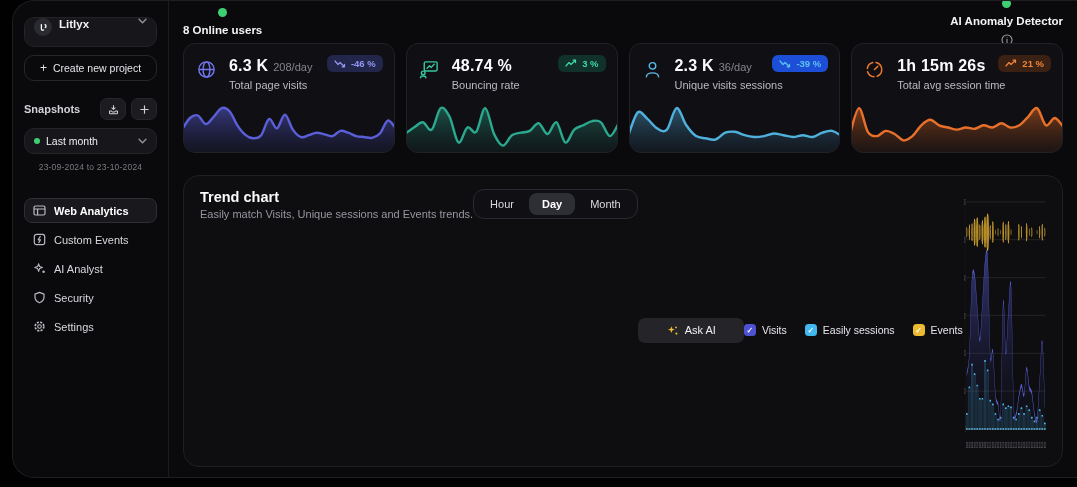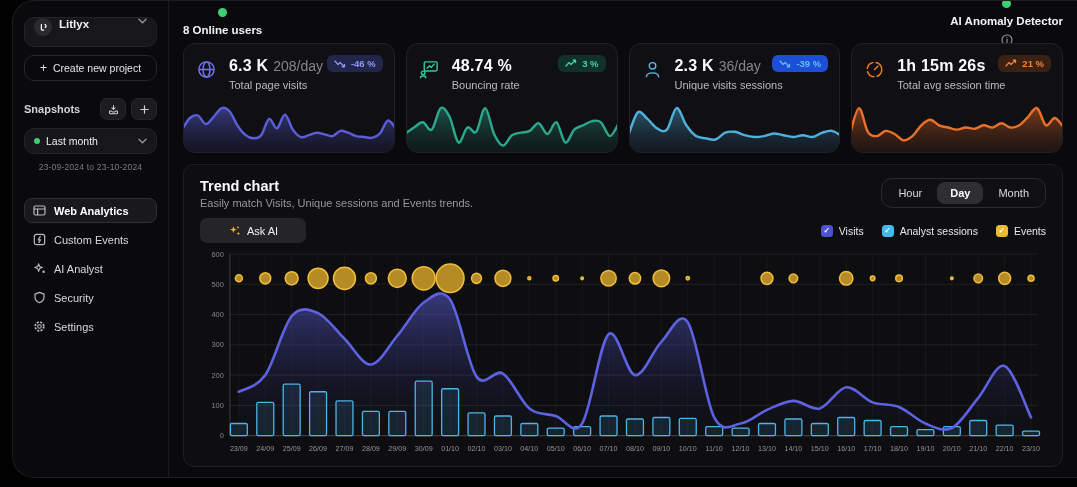--- a/index.html
+++ b/index.html
@@ -49,29 +49,29 @@
   .info-ic { color:#9a9aa2; display:flex; }
 
   
   .cards { display:flex; gap:11px; height:110px; }
   .card { position:relative; flex:1; background:#101014; border:1px solid #212127; border-radius:12px;
           overflow:hidden; }
   .card-head { display:flex; gap:9px; padding:13px 12px 0; }
   .card-ic { width:24px; display:flex; align-items:flex-start; padding-top:2px; }
   .card-value-row { display:flex; align-items:baseline; gap:5px; }
   .card-value { font-size:16px; font-weight:700; color:#fbfbfd; letter-spacing:.2px; }
-  .card-rate { font-size:14px; color:#84848d; }
+  .card-rate { font-size:11px; color:#84848d; }
   .card-label { margin-top:4px; font-size:11px; color:#b9b9c2; }
   .badge { position:absolute; top:11px; right:11px; display:flex; align-items:center; gap:5px;
            border-radius:6px; padding:3px 7px; font-size:9.5px; font-weight:600; }
   .spark { position:absolute; left:-2px; right:-2px; bottom:-2px; width:calc(100% + 4px); height:54px; display:block; }
 
   
-  .panel { margin-top:11px; flex:1; background:#0e0e11; border:1px solid #1f1f25; border-radius:11px;
-           padding:13px 16px 4px; display:flex; flex-direction:column; min-height:0; }
+  .panel { margin-top:22px; flex:1; background:#0e0e11; border:1px solid #1f1f25; border-radius:16px;
+           padding:13px 16px 4px; display:flex; flex-direction:row; min-height:0; }
   .panel-head { display:flex; justify-content:space-between; align-items:flex-start; }
   .panel-title { font-size:14.5px; font-weight:700; color:#fbfbfd; }
   .panel-sub { margin-top:3px; font-size:11px; color:#96969f; }
   .seg { display:flex; align-items:center; background:#101014; border:1px solid #2a2a30; border-radius:11px;
          padding:3px; gap:2px; }
   .seg-btn { border:none; background:transparent; color:#d8d8de; font-size:11px; padding:5px 13px;
              border-radius:8px; cursor:pointer; font-family:inherit; }
   .seg-btn.active { background:#2e2e35; color:#ffffff; font-weight:600; }
   .row2 { margin-top:9px; display:flex; justify-content:space-between; align-items:center; }
   .ask-ai { display:flex; align-items:center; gap:6px; background:#242429; border:none; border-radius:7px;
@@ -359,21 +359,21 @@
               </svg>
             <span>Ask AI</span>
           </button>
           <div class="legend">
             <div class="leg-item">
               <span class="leg-box" style="background: rgb(77, 81, 210);">✓</span>
               <span class="leg-label">Visits</span>
             </div>
             <div class="leg-item">
               <span class="leg-box" style="background: rgb(65, 185, 240);">✓</span>
-              <span class="leg-label">Analyst sessions</span>
+              <span class="leg-label">Easily sessions</span>
             </div>
             <div class="leg-item">
               <span class="leg-box" style="background: rgb(237, 187, 47);">✓</span>
               <span class="leg-label">Events</span>
             </div>
           </div>
         </div>
 
         <div class="chart-wrap">
           <svg id="trend-chart" viewBox="0 0 849 212" preserveAspectRatio="none">

